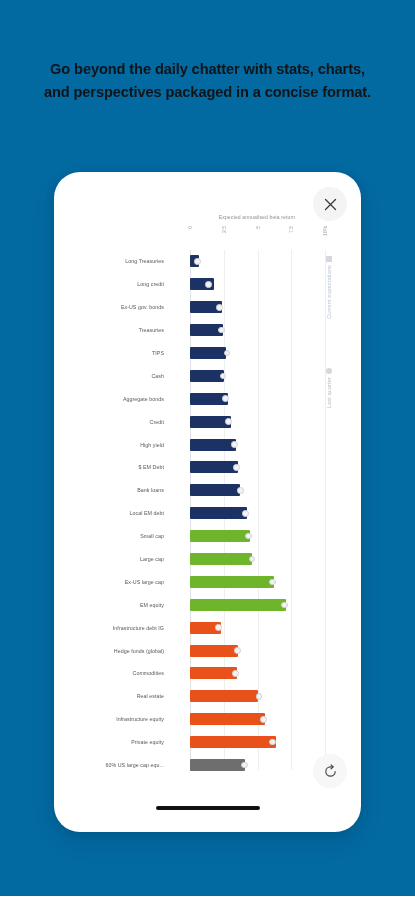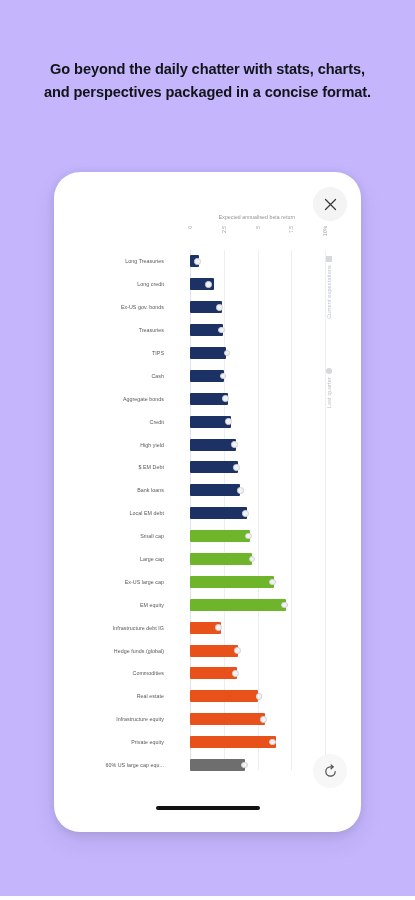--- a/index.html
+++ b/index.html
@@ -2,21 +2,21 @@
 <html><head>
 <meta charset="utf-8">
 <style>
   * { box-sizing: border-box; margin: 0; padding: 0; }
   html, body {
     width: 415px; height: 900px;
     background: #ffffff;
     font-family: "Liberation Sans", sans-serif;
     overflow: hidden;
   }
-  .page { position: relative; width: 415px; height: 896px; background:#c4b5fd; }
+  .page { position: relative; width: 415px; height: 896px; background:#0369a1; }
 
   
   .headline {
     position: absolute;
     left: 38px; top: 58px; width: 339px;
     text-align: center;
     font-size: 14.6px;
     font-weight: bold;
     line-height: 1.55;
     color: #111418;

